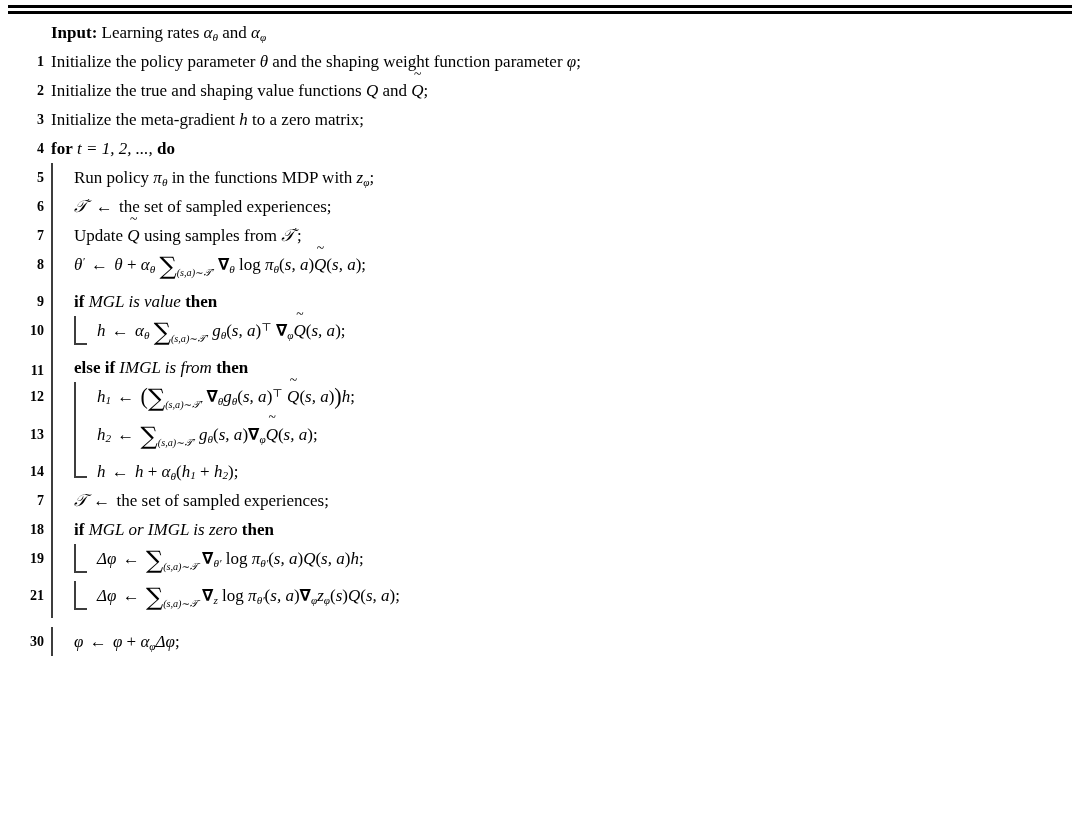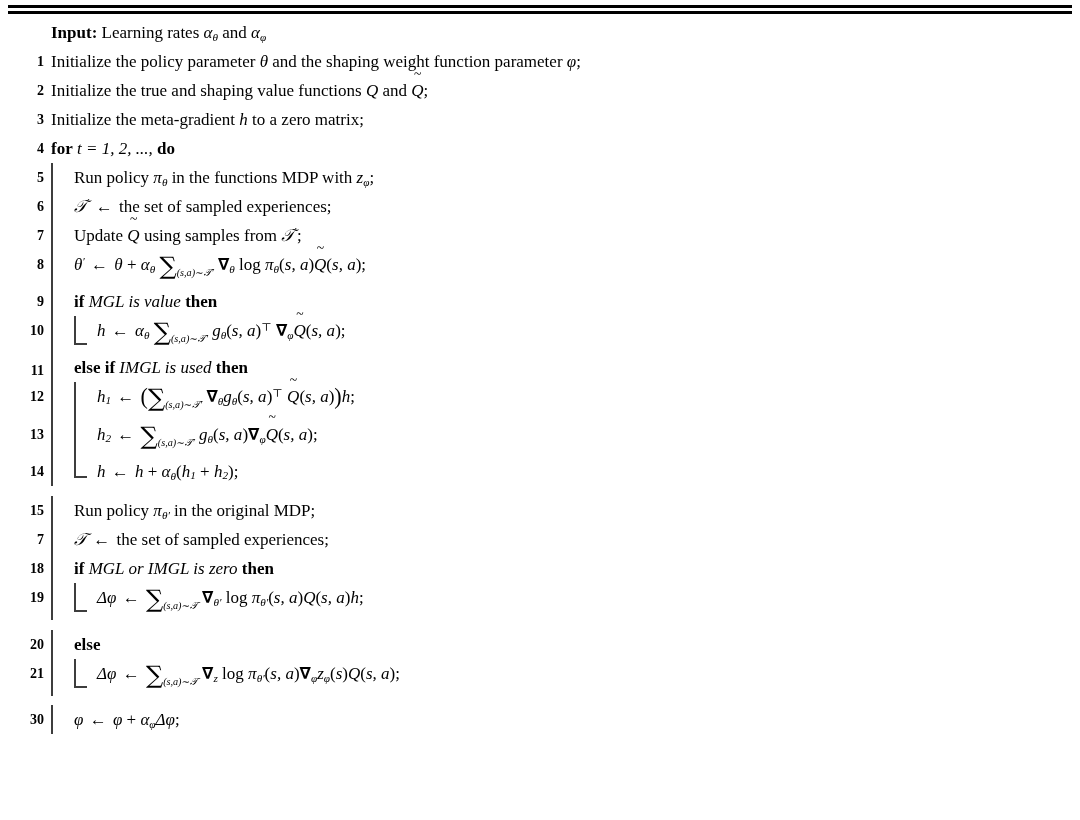--- a/index.html
+++ b/index.html
@@ -335,21 +335,21 @@
       </div>
     </div>
 
     <div class="algo-line" style="margin-top:0;align-items:center;">
       <div class="lineno">11</div>
       <div class="guides">
           <div class="guide-col bar"></div>
         </div>
       <div class="content">
         <span class="kw">else if</span>
-        <span class="it">IMGL is used</span>
+        <span class="it">IMGL is from</span>
         <span class="kw">then</span>
       </div>
     </div>
 
     <div class="algo-line">
       <div class="lineno">12</div>
       <div class="guides">
         <div class="guide-col bar"></div>
         <div class="guide-col bar"></div>
       </div>
@@ -386,31 +386,20 @@
         <span class="m">h</span>
         <span class="arrow">←</span>
         <span class="m">h</span>
         <span class="mr">+</span>
         <span class="m">α<sub>θ</sub></span><span class="paren">(</span><span class="m">h<sub class="up">1</sub></span>
         <span class="mr">+</span>
         <span class="m">h<sub class="up">2</sub></span><span class="paren">)</span><span class="mr">;</span>
       </div>
     </div>
 
-    <div class="algo-line" style="margin-top:10px;">
-      <div class="lineno">15</div>
-      <div class="guides">
-          <div class="guide-col bar"></div>
-        </div>
-      <div class="content">
-        <span class="mr">Run policy</span>
-        <span class="m">π<sub>θ′</sub></span>
-        <span class="mr">in the original MDP;</span>
-      </div>
-    </div>
 
     <div class="algo-line">
       <div class="lineno">7</div>
       <div class="guides">
           <div class="guide-col bar"></div>
         </div>
       <div class="content">
         <span class="cal">𝒯</span>
         <span class="arrow">←</span>
         <span class="mr">the set of sampled experiences;</span>
@@ -439,29 +428,20 @@
       <div class="content">
         <span class="m">Δφ</span>
         <span class="arrow">←</span>
         <span class="big-sum">∑</span><span class="sum-sub">(s,a)∼𝒯</span>
         <span class="nabla">∇</span><sub>θ′</sub>
         <span class="mr">log</span>
         <span class="m">π<sub>θ′</sub></span><span class="paren">(</span><span class="m">s, a</span><span class="paren">)</span><span class="m">Q</span><span class="paren">(</span><span class="m">s, a</span><span class="paren">)</span><span class="m">h</span><span class="mr">;</span>
       </div>
     </div>
 
-    <div class="algo-line" style="margin-top:10px;">
-      <div class="lineno">20</div>
-      <div class="guides">
-          <div class="guide-col bar"></div>
-        </div>
-      <div class="content">
-        <span class="kw">else</span>
-      </div>
-    </div>
 
     <div class="algo-line">
       <div class="lineno">21</div>
       <div class="guides">
         <div class="guide-col bar"></div>
         <div class="guide-col bar-end"></div>
       </div>
       <div class="content">
         <span class="m">Δφ</span>
         <span class="arrow">←</span>

